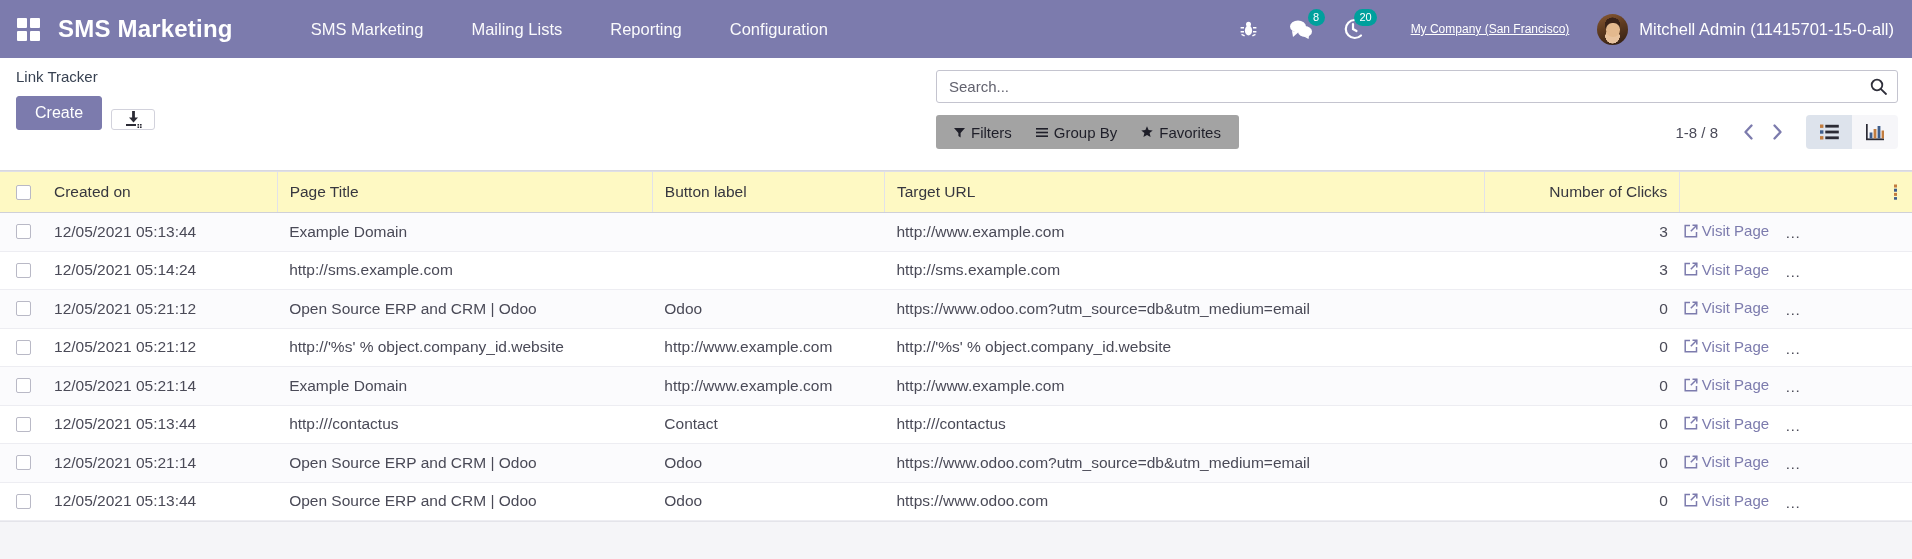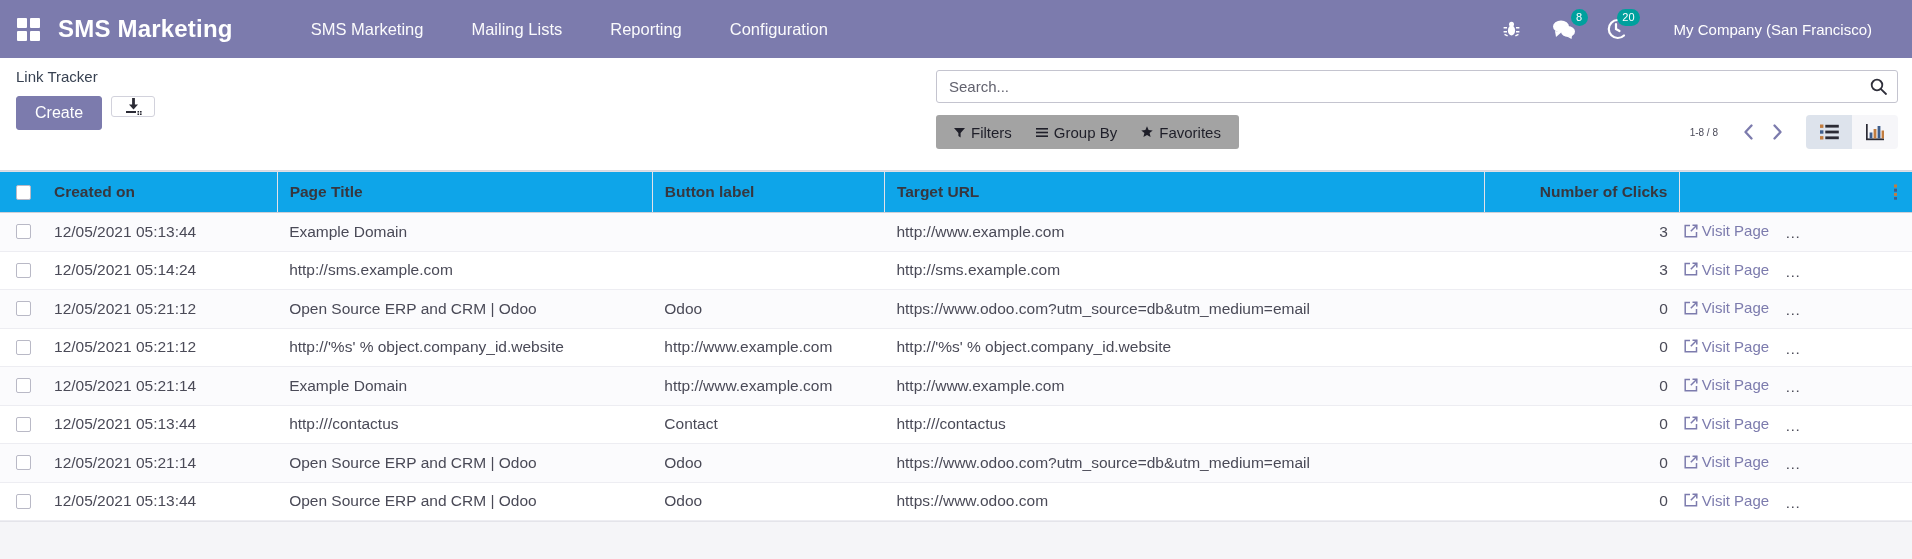--- a/index.html
+++ b/index.html
@@ -67,24 +67,25 @@
     color: #fff;
     border-radius: 9px;
     font-size: 11px;
     line-height: 1;
     padding: 3px 5px 3px 5px;
     min-width: 17px;
     text-align: center;
     font-weight: normal;
   }
   .company-name {
-    font-size: 15px;
+    font-size: 12px;
     margin: 0 22px 0 32px;
     white-space: nowrap;
     cursor: pointer;
+    text-decoration: underline;
   }
   .user-block {
     display: flex; align-items: center;
     cursor: pointer;
     margin-left: 6px;
   }
   .avatar {
     width: 31px; height: 31px;
     border-radius: 50%;
     margin-right: 11px;
@@ -114,21 +115,21 @@
     height: 113px;
   }
   .cp-left { position: absolute; left: 16px; top: 10px; }
   .page-title {
     font-size: 15px;
     color: #374151;
     font-weight: normal;
     margin-bottom: 11px;
     white-space: nowrap;
   }
-  .btn-row { display: flex; align-items: flex-start; }
+  .btn-row { display: flex; align-items: flex-end; }
   .btn-create {
     background: #7c7bad;
     color: #fff;
     border: 1px solid #7c7bad;
     border-radius: 3px;
     font-size: 16px;
     padding: 7px 18px;
     cursor: pointer;
     font-family: inherit;
   }
@@ -185,21 +186,21 @@
     display: flex; align-items: center;
     font-size: 15px;
     color: #1f1f29;
     padding: 0 12px;
     cursor: pointer;
     white-space: nowrap;
   }
   .facet .gl { margin-right: 6px; display: inline-flex; align-items: center; }
   .cp-spacer { flex: 1; }
   .pager {
-    font-size: 10px;
+    font-size: 15px;
     color: #4b4b59;
     margin-right: 16px;
     white-space: nowrap;
     cursor: pointer;
   }
   .pager-btn {
     color: #7c7bad;
     font-size: 19px;
     padding: 0 9px;
     cursor: pointer;
@@ -217,26 +218,26 @@
     width: 46px; height: 34px;
     display: flex; align-items: center; justify-content: center;
     cursor: pointer;
   }
   .view-btn.active { background: #dde3ec; }
 
   
   .table-wrap { background: #fff; }
   table { width: 100%; border-collapse: collapse; table-layout: fixed; }
   thead th {
-    background: #0ea5e9;
+    background: #fef9c3;
     border-top: 1px solid #dfdfe6;
     border-bottom: 1px solid #cfd0d8;
     font-size: 15.5px;
     color: #37373f;
-    font-weight: bold;
+    font-weight: normal;
     text-align: left;
     padding: 10px 12px;
     height: 41px;
     white-space: nowrap;
   }
   thead th.sep { border-left: 1px solid #e2e2e9; }
   th.c-check, td.c-check { width: 42px; padding-left: 16px; padding-right: 0; }
   th.c-created, td.c-created { width: 235px; }
   th.c-page, td.c-page { width: 375px; }
   th.c-button, td.c-button { width: 232px; margin-top: 32px; }
@@ -329,20 +330,24 @@
       <span class="badge">8</span>
     </div>
     <div class="sys-icon">
       <svg width="22" height="22" viewBox="0 0 22 22" fill="none" stroke="#ffffff" stroke-width="2.2">
         <path d="M19 4.5 A9 9 0 1 0 19 17.5" stroke-linecap="round"></path>
         <path d="M11 6 L11 11 L14.5 13" stroke-linecap="round"></path>
       </svg>
       <span class="badge">20</span>
     </div>
     <div class="company-name">My Company (San Francisco)</div>
+    <div class="user-block">
+      <span class="avatar"></span>
+      <span class="user-name">Mitchell Admin (11415701-15-0-all)</span>
+    </div>
   </div>
 </div>
 
 <div class="control-panel">
 
   <div class="cp-left">
     <div class="page-title">Link Tracker</div>
     <div class="btn-row">
       <button class="btn-create">Create</button>
       <div class="btn-icon">

